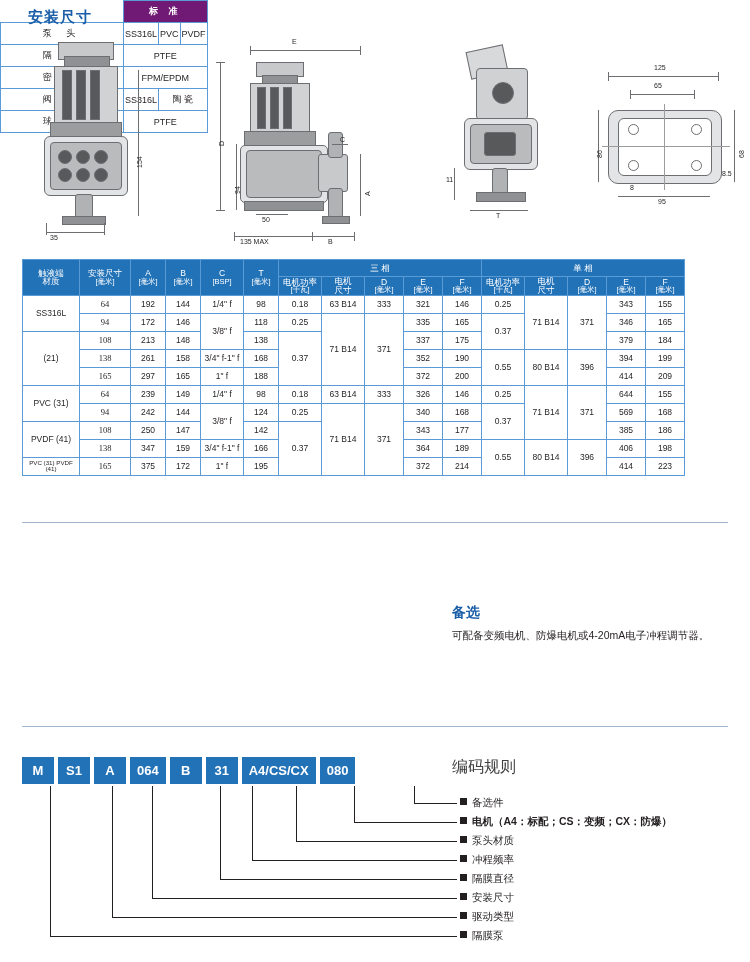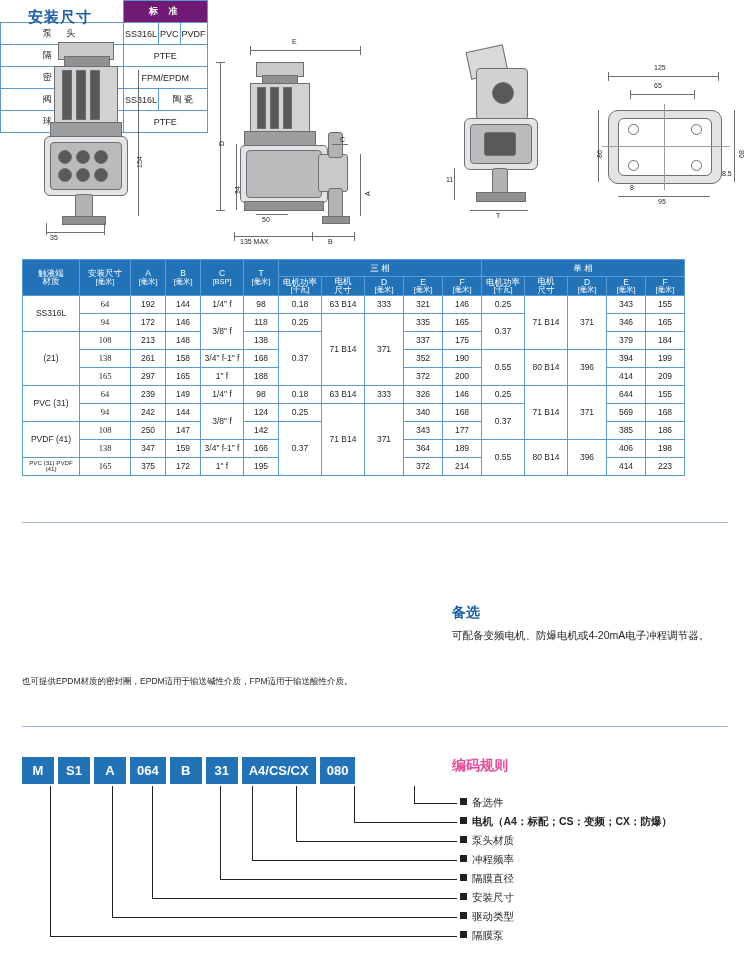--- a/index.html
+++ b/index.html
@@ -85,21 +85,21 @@
   
   #opt-title{position:absolute;left:452px;top:604px;font-size:14px;font-weight:bold;color:#1b5ea8;}
   #opt-body{position:absolute;left:452px;top:627px;width:290px;font-size:10.5px;line-height:1.7;color:#231f20;}
 
   
   .codebar{position:absolute;left:22px;top:757px;display:flex;gap:4px;}
   .codebox{
     background:#2272b8;color:#fff;font-weight:bold;font-size:13px;
     height:27px;line-height:27px;text-align:center;padding:0 7px;min-width:18px;
   }
-  #code-title{position:absolute;left:452px;top:757px;font-size:14px;font-weight:bold;color:#ec4899;}
+  #code-title{position:absolute;left:452px;top:757px;font-size:16px;font-weight:normal;color:#404040;}
 
   .leg{position:absolute;font-size:10.5px;color:#231f20;white-space:nowrap;}
   .leg .sq{display:inline-block;width:7px;height:7px;background:#231f20;margin-right:5px;vertical-align:1px;}
   .lead{position:absolute;border-left:1px solid #231f20;border-bottom:1px solid #231f20;}
 
   .hline{position:absolute;background:#9fb6cc;height:1px;}
 </style>
 </head>
 <body>
 
@@ -475,21 +475,20 @@
       <td rowspan="1">SS316L</td>
       <td colspan="2">陶 瓷</td>
     </tr>
     <tr>
       <td class="rowlab">球 座</td>
       <td colspan="3">PTFE</td>
     </tr>
   </tbody>
     </table>
 
-  <div class="note">也可提供EPDM材质的密封圈，EPDM适用于输送碱性介质，FPM适用于输送酸性介质。</div>
 
   <div id="opt-title">备选</div>
   <div id="opt-body">可配备变频电机、防爆电机或4-20mA电子冲程调节器。</div>
 
   <div class="hline" style="left:22px;top:726px;width:706px;"></div>
 
   <div class="codebar">
     <div class="codebox">M</div>
     <div class="codebox">S1</div>
     <div class="codebox">A</div>

